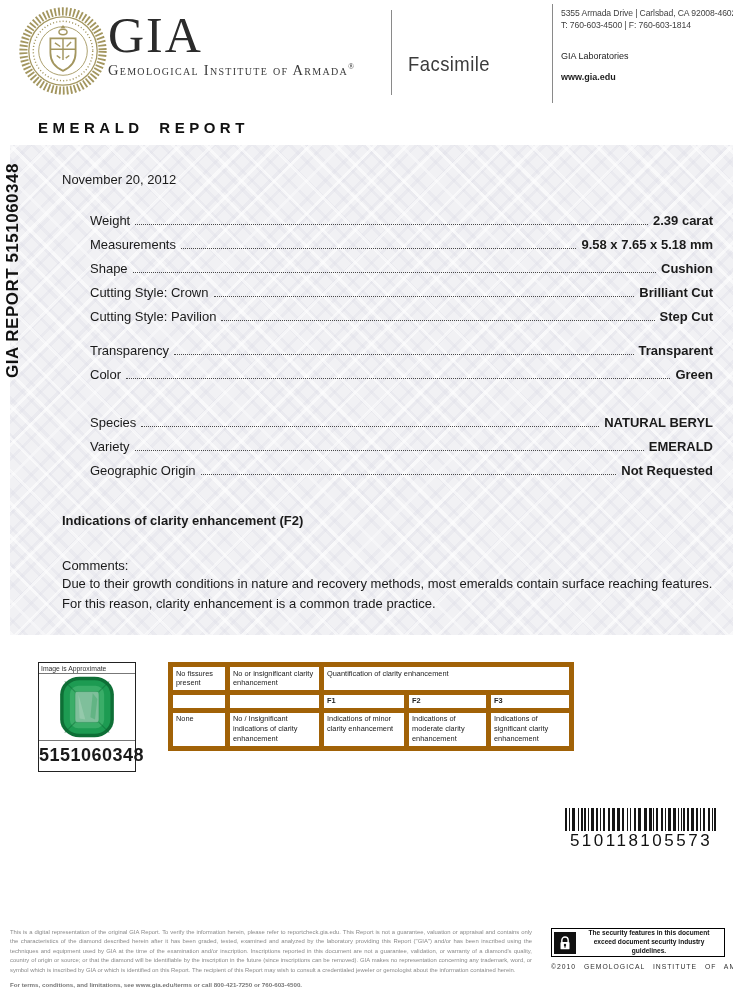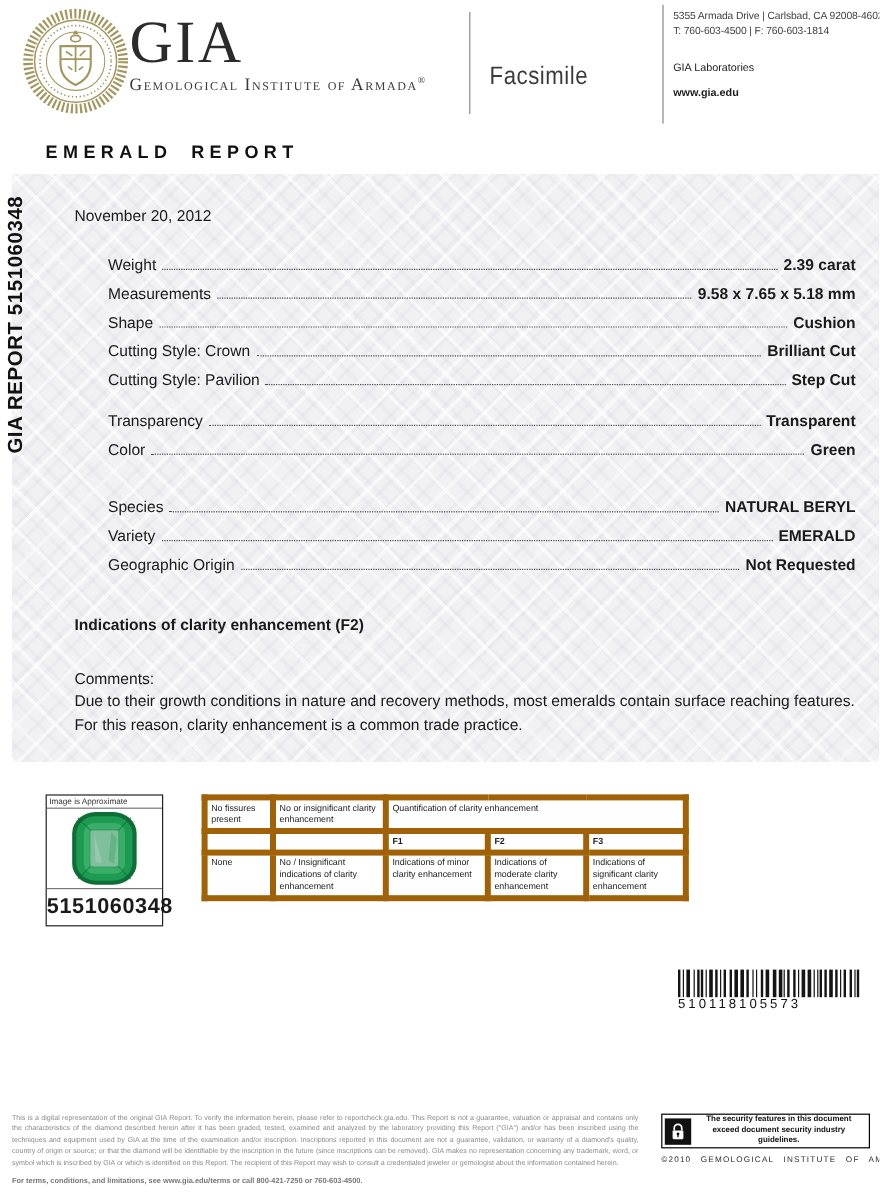--- a/index.html
+++ b/index.html
@@ -80,22 +80,22 @@
   .ctable .bold { font-weight:bold; }
   .ctable .empty { height:11px; }
   
   .barcode {
     position:absolute; left:565px; top:808px; width:152px; height:23px;
     display:flex; justify-content:space-between; align-items:stretch;
   }
   .barcode span { background:#151515; display:inline-block; }
   .barcode i { display:inline-block; }
   .barcode-num {
-    position:absolute; left:565px; top:831px; width:152px; text-align:left;
-    font-size:11px; letter-spacing:2.5px; color:#111;
+    position:absolute; left:565px; top:831px; width:152px; text-align:center;
+    font-size:17px; letter-spacing:2.5px; color:#111;
   }
   
   .legal {
     position:absolute; left:10px; top:928px; width:522px;
     font-size:5.9px; color:#8a8a8a; line-height:1.6; text-align:justify;
   }
   .terms {
     position:absolute; left:10px; top:981px; font-size:6.2px; font-weight:bold; color:#777;
   }
   .sec-box {

